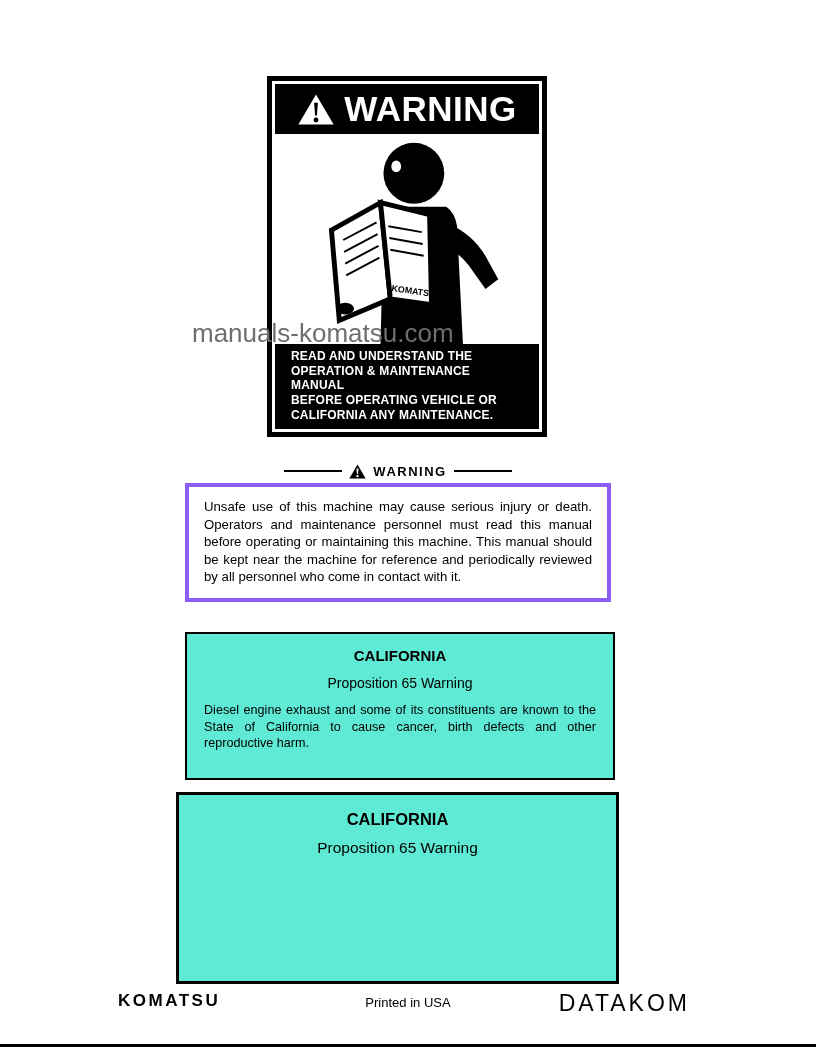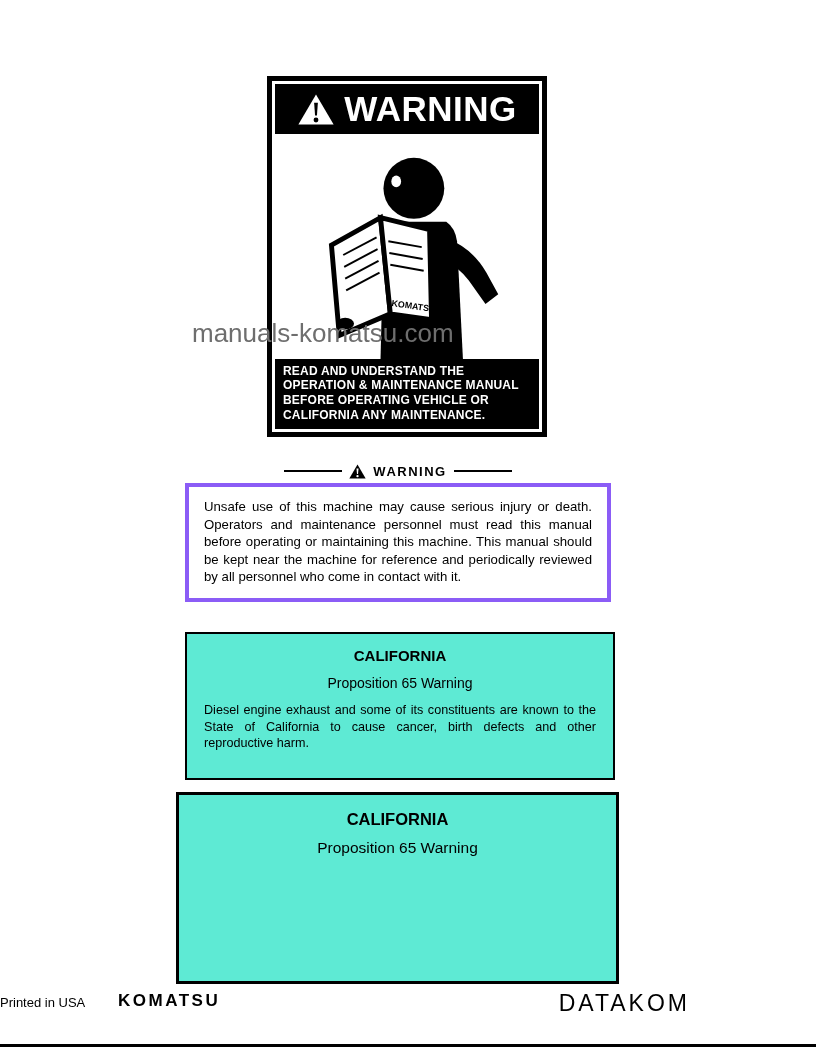--- a/index.html
+++ b/index.html
@@ -29,21 +29,21 @@
   .label-header .word {
     font-size: 35px; font-weight: bold; letter-spacing: 0.5px;
   }
   .label-body {
     flex: 1 1 auto; background: #fff;
     display: flex; align-items: flex-end; justify-content: center;
     overflow: hidden;
   }
   .label-caption {
     background: #000; color: #fff;
-    padding: 5px 8px 6px;
+    padding: 5px 16px 6px;
     font-size: 12px; font-weight: bold;
     line-height: 1.24; letter-spacing: 0.2px;
     flex: 0 0 auto;
   }
 
   
   .watermark {
     left: 192px; top: 318px;
     font-size: 26px; color: #6e6e6e;
     z-index: 20; white-space: nowrap;
@@ -81,21 +81,21 @@
   .cabox2 .ca-sub   { font-size: 15.5px; margin-top: 10px; }
   .cabox2 .ca-body  { font-size: 15.2px; line-height: 1.35; margin: 15px 19px 0; }
 
   
   .footer-komatsu {
     left: 118px; top: 991px;
     font-size: 17px; font-weight: bold; letter-spacing: 2.5px;
   }
   .footer-printed {
     left: 0; top: 995px; width: 816px;
-    font-size: 13px;
+    text-align: center; font-size: 13px;
   }
   .footer-datakom {
     right: 126px; top: 990px;
     font-size: 23px; font-weight: normal; letter-spacing: 3px;
   }
 
   
   .page-edge { left: 0; top: 1044px; width: 816px; height: 3px; background: #000; }
 </style>
 </head>

